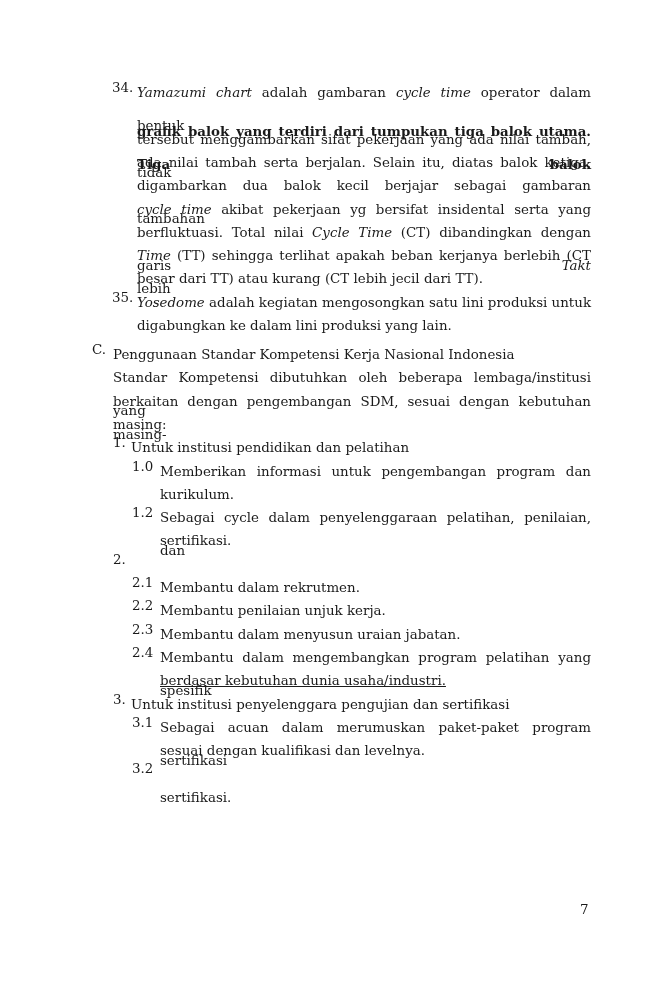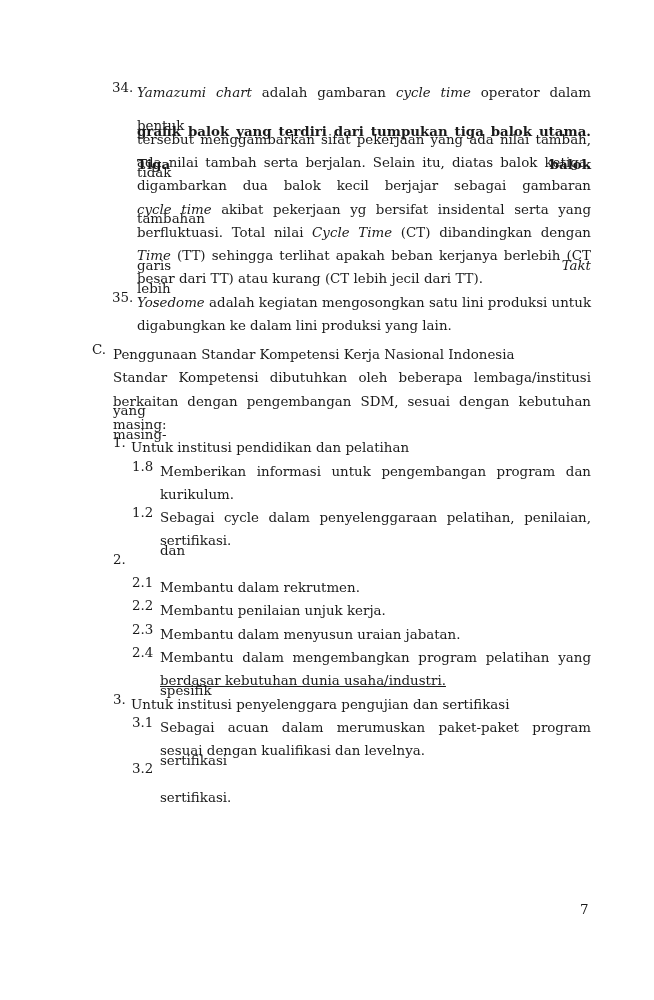--- a/index.html
+++ b/index.html
@@ -30,21 +30,21 @@
     <div class="num" style="left: 112px; top: 285.7px;">35.</div>
     <div class="line just" style="left: 137px; top: 285.7px; width: 454px;"><i>Yosedome</i><span> adalah kegiatan mengosongkan satu lini produksi untuk</span></div>
     <div class="line" style="left: 137px; top: 309px;"><span>digabungkan ke dalam lini produksi yang lain.</span></div>
     <div class="num" style="left: 92px; top: 338px;">C.</div>
     <div class="line" style="left: 113px; top: 338px;">Penggunaan Standar Kompetensi Kerja Nasional Indonesia</div>
     <div class="line just" style="left: 113px; top: 361.3px; width: 478px;">Standar Kompetensi dibutuhkan oleh beberapa lembaga/institusi yang</div>
     <div class="line just" style="left: 113px; top: 384.6px; width: 478px;">berkaitan dengan pengembangan SDM, sesuai dengan kebutuhan masing-</div>
     <div class="line" style="left: 113px; top: 407.9px;">masing:</div>
     <div class="num" style="left: 113px; top: 431.2px;">1.</div>
     <div class="line" style="left: 131px; top: 431.2px;">Untuk institusi pendidikan dan pelatihan</div>
-    <div class="num" style="left: 132px; top: 454.5px;">1.8</div>
+    <div class="num" style="left: 132px; top: 454.5px;">1.0</div>
     <div class="line just" style="left: 160px; top: 454.5px; width: 431px;">Memberikan informasi untuk pengembangan program dan</div>
     <div class="line" style="left: 160px; top: 477.8px;">kurikulum.</div>
     <div class="num" style="left: 132px; top: 501.1px;">1.2</div>
     <div class="line just" style="left: 160px; top: 501.1px; width: 431px;">Sebagai cycle dalam penyelenggaraan pelatihan, penilaian, dan</div>
     <div class="line" style="left: 160px; top: 524.4px;">sertifikasi.</div>
     <div class="num" style="left: 113px; top: 547.7px;">2.</div>
     <div class="num" style="left: 132px; top: 571px;">2.1</div>
     <div class="line" style="left: 160px; top: 571px;">Membantu dalam rekrutmen.</div>
     <div class="num" style="left: 132px; top: 594.3px;">2.2</div>
     <div class="line" style="left: 160px; top: 594.3px;">Membantu penilaian unjuk kerja.</div>

